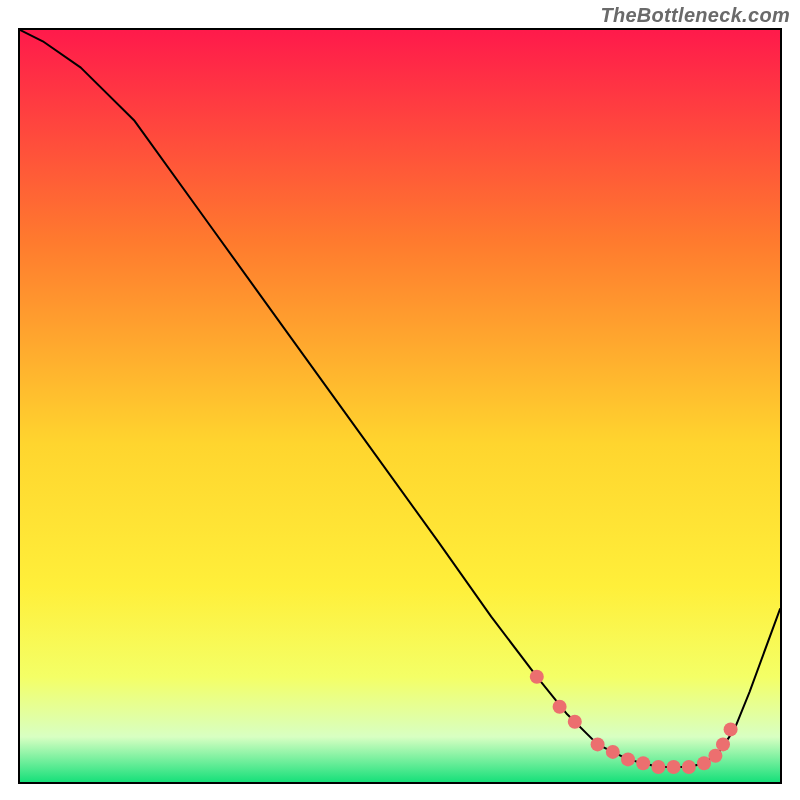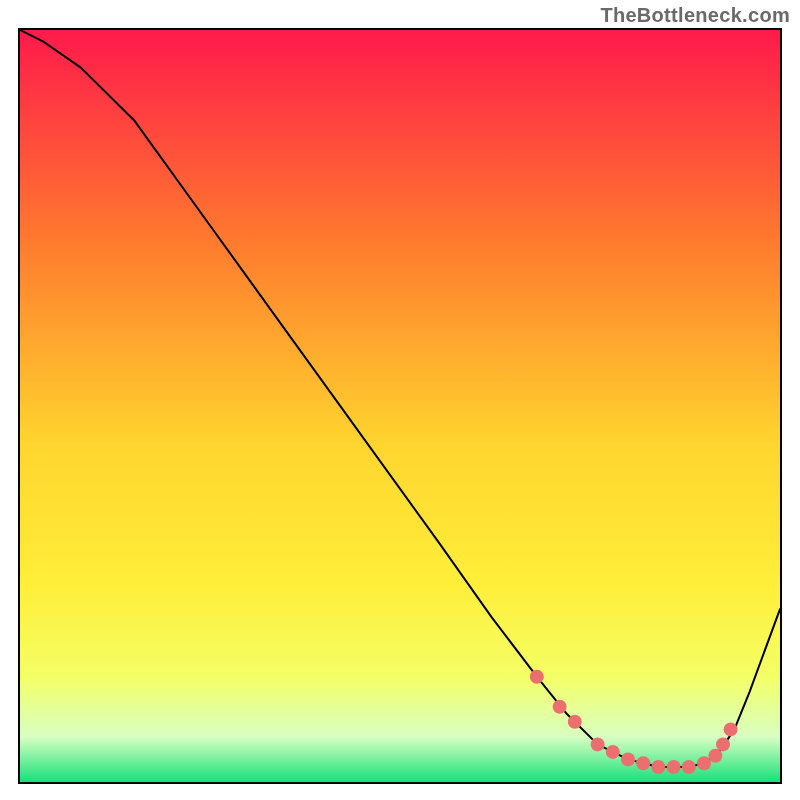--- a/index.html
+++ b/index.html
@@ -8,20 +8,21 @@
     width: 800px;
     height: 800px;
     overflow: hidden;
     background: #ffffff;
     font-family: Arial, Helvetica, sans-serif;
   }
   .chart-wrap {
     position: relative;
     width: 800px;
     height: 800px;
+    font-style: italic;
   }
   .watermark {
     position: absolute;
     top: 4px;
     right: 10px;
     font-size: 20px;
     font-weight: 600;
     color: #6a6a6a;
     letter-spacing: 0.3px;
     z-index: 10;

